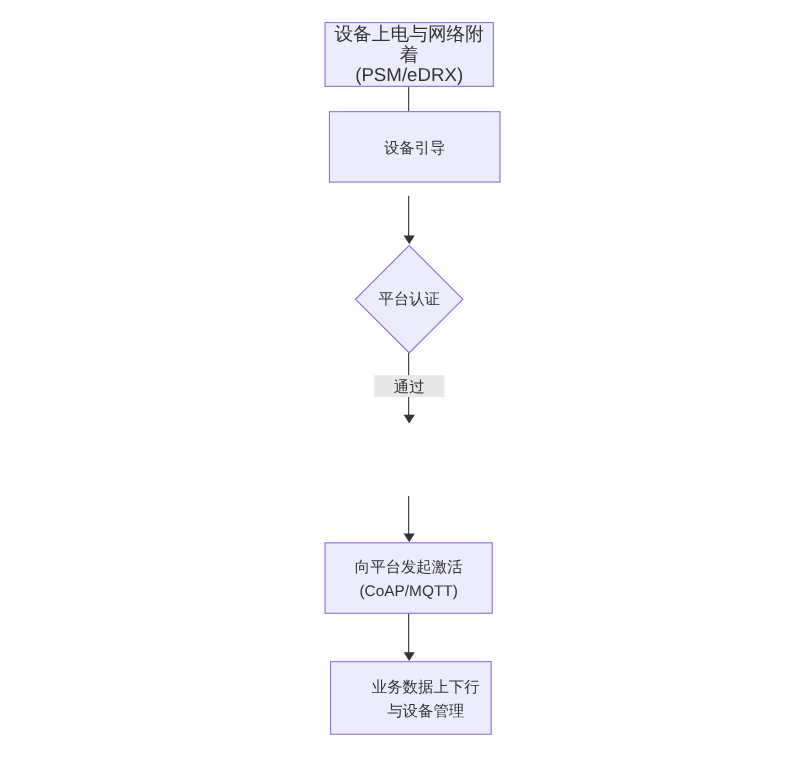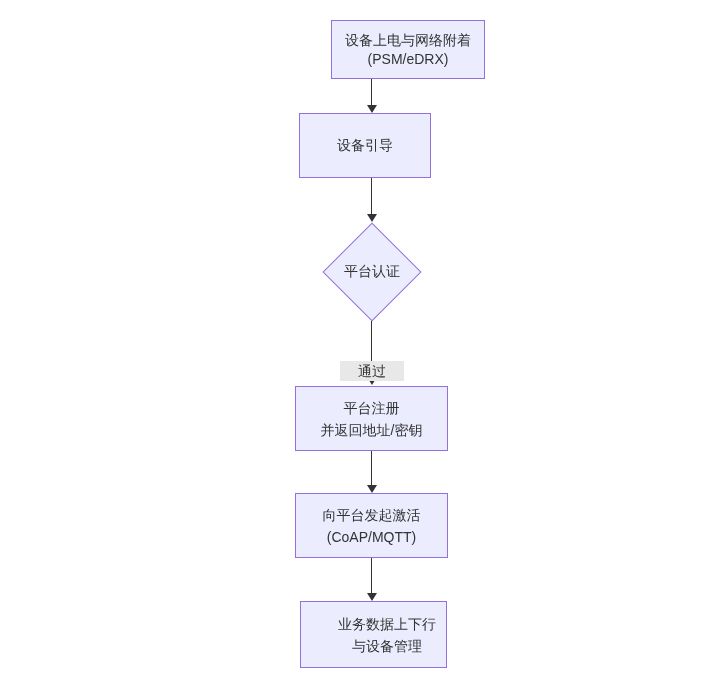--- a/index.html
+++ b/index.html
@@ -31,23 +31,22 @@
     display:flex;
     flex-direction:column;
     align-items:center;
     justify-content:center;
     text-align:center;
     color:var(--text-color);
     font-size:14px;
     line-height:22px;
   }
   .node.small{
-    font-size:14px;
+    font-size:17px;
     line-height:19px;
-    margin-left:36px;
   }
   .edge{
     position:absolute;
     width:1px;
     background:var(--edge-color);
   }
   .arrowhead{
     position:absolute;
     width:0;
     height:0;
@@ -87,56 +86,51 @@
     position:absolute;
     left:372px;
     top:351px;
     transform:translate(-50%,-50%);
     background:var(--label-bg);
     color:var(--text-color);
     font-size:14px;
     line-height:16px;
     padding:2px 18px;
     white-space:nowrap;
-    margin-top:20px;
   }
 </style>
 </head>
 <body>
 
 <div class="canvas">
 
   <div class="node small" style="left:295px;top:20px;width:154px;height:59px;">
     <div>设备上电与网络附着</div>
     <div>(PSM/eDRX)</div>
   </div>
 
   <div class="edge" style="left:371px;top:79px;height:27px;"></div>
   <div class="arrowhead" style="left:367px;top:105px;"></div>
 
-  <div class="node" style="left:299px;top:113px;width:132px;height:65px;font-family:Liberation Serif, serif;">
+  <div class="node" style="left:299px;top:101px;width:156px;height:65px;">
     <div>设备引导</div>
   </div>
 
   <div class="edge" style="left:371px;top:178px;height:37px;"></div>
   <div class="arrowhead" style="left:367px;top:214px;"></div>
 
   <div class="diamond-wrap">
     <div class="diamond-shape"></div>
     <div class="diamond-label">平台认证</div>
   </div>
 
   <div class="edge" style="left:371px;top:321px;height:57px;"></div>
   <div class="arrowhead" style="left:367px;top:377px;"></div>
   <div class="edge-label">通过</div>
 
-  <div class="node" style="left:295px;top:386px;width:153px;height:65px;">
-    <div>平台注册</div>
-    <div>并返回地址/密钥</div>
-  </div>
 
   <div class="edge" style="left:371px;top:451px;height:35px;"></div>
   <div class="arrowhead" style="left:367px;top:485px;"></div>
 
   <div class="node" style="left:295px;top:493px;width:153px;height:65px;">
     <div>向平台发起激活</div>
     <div>(CoAP/MQTT)</div>
   </div>
 
   <div class="edge" style="left:371px;top:558px;height:36px;"></div>

